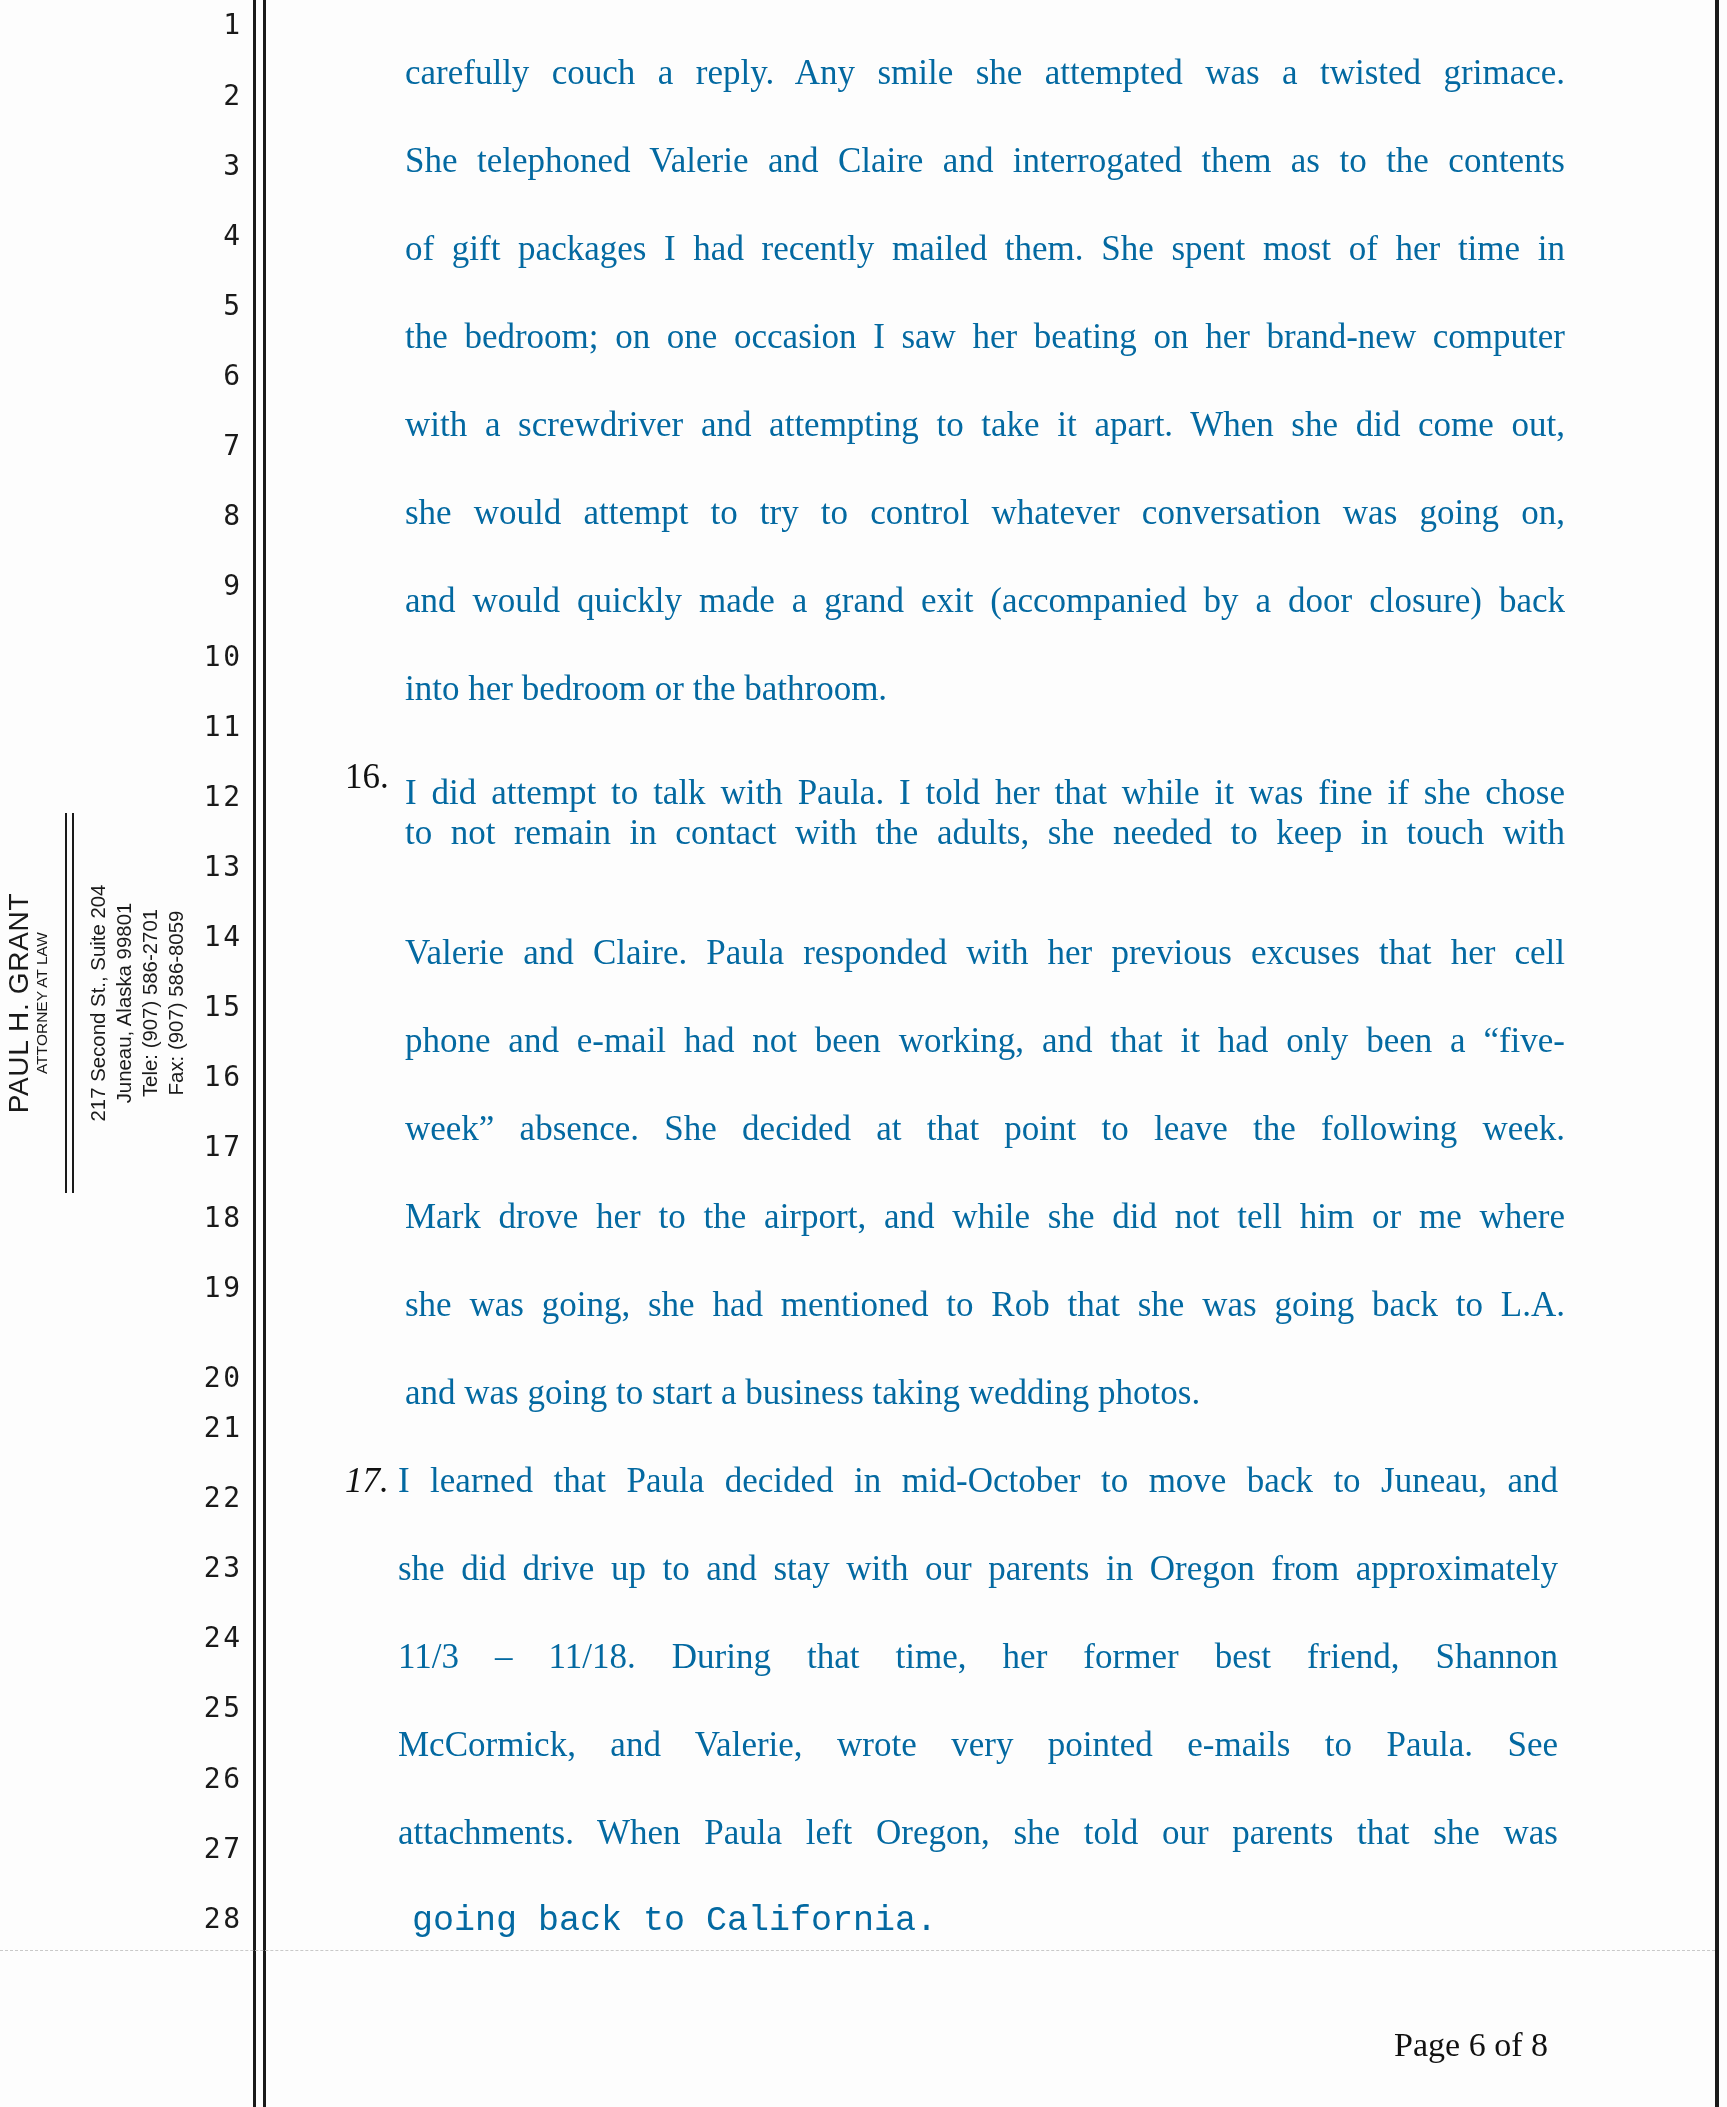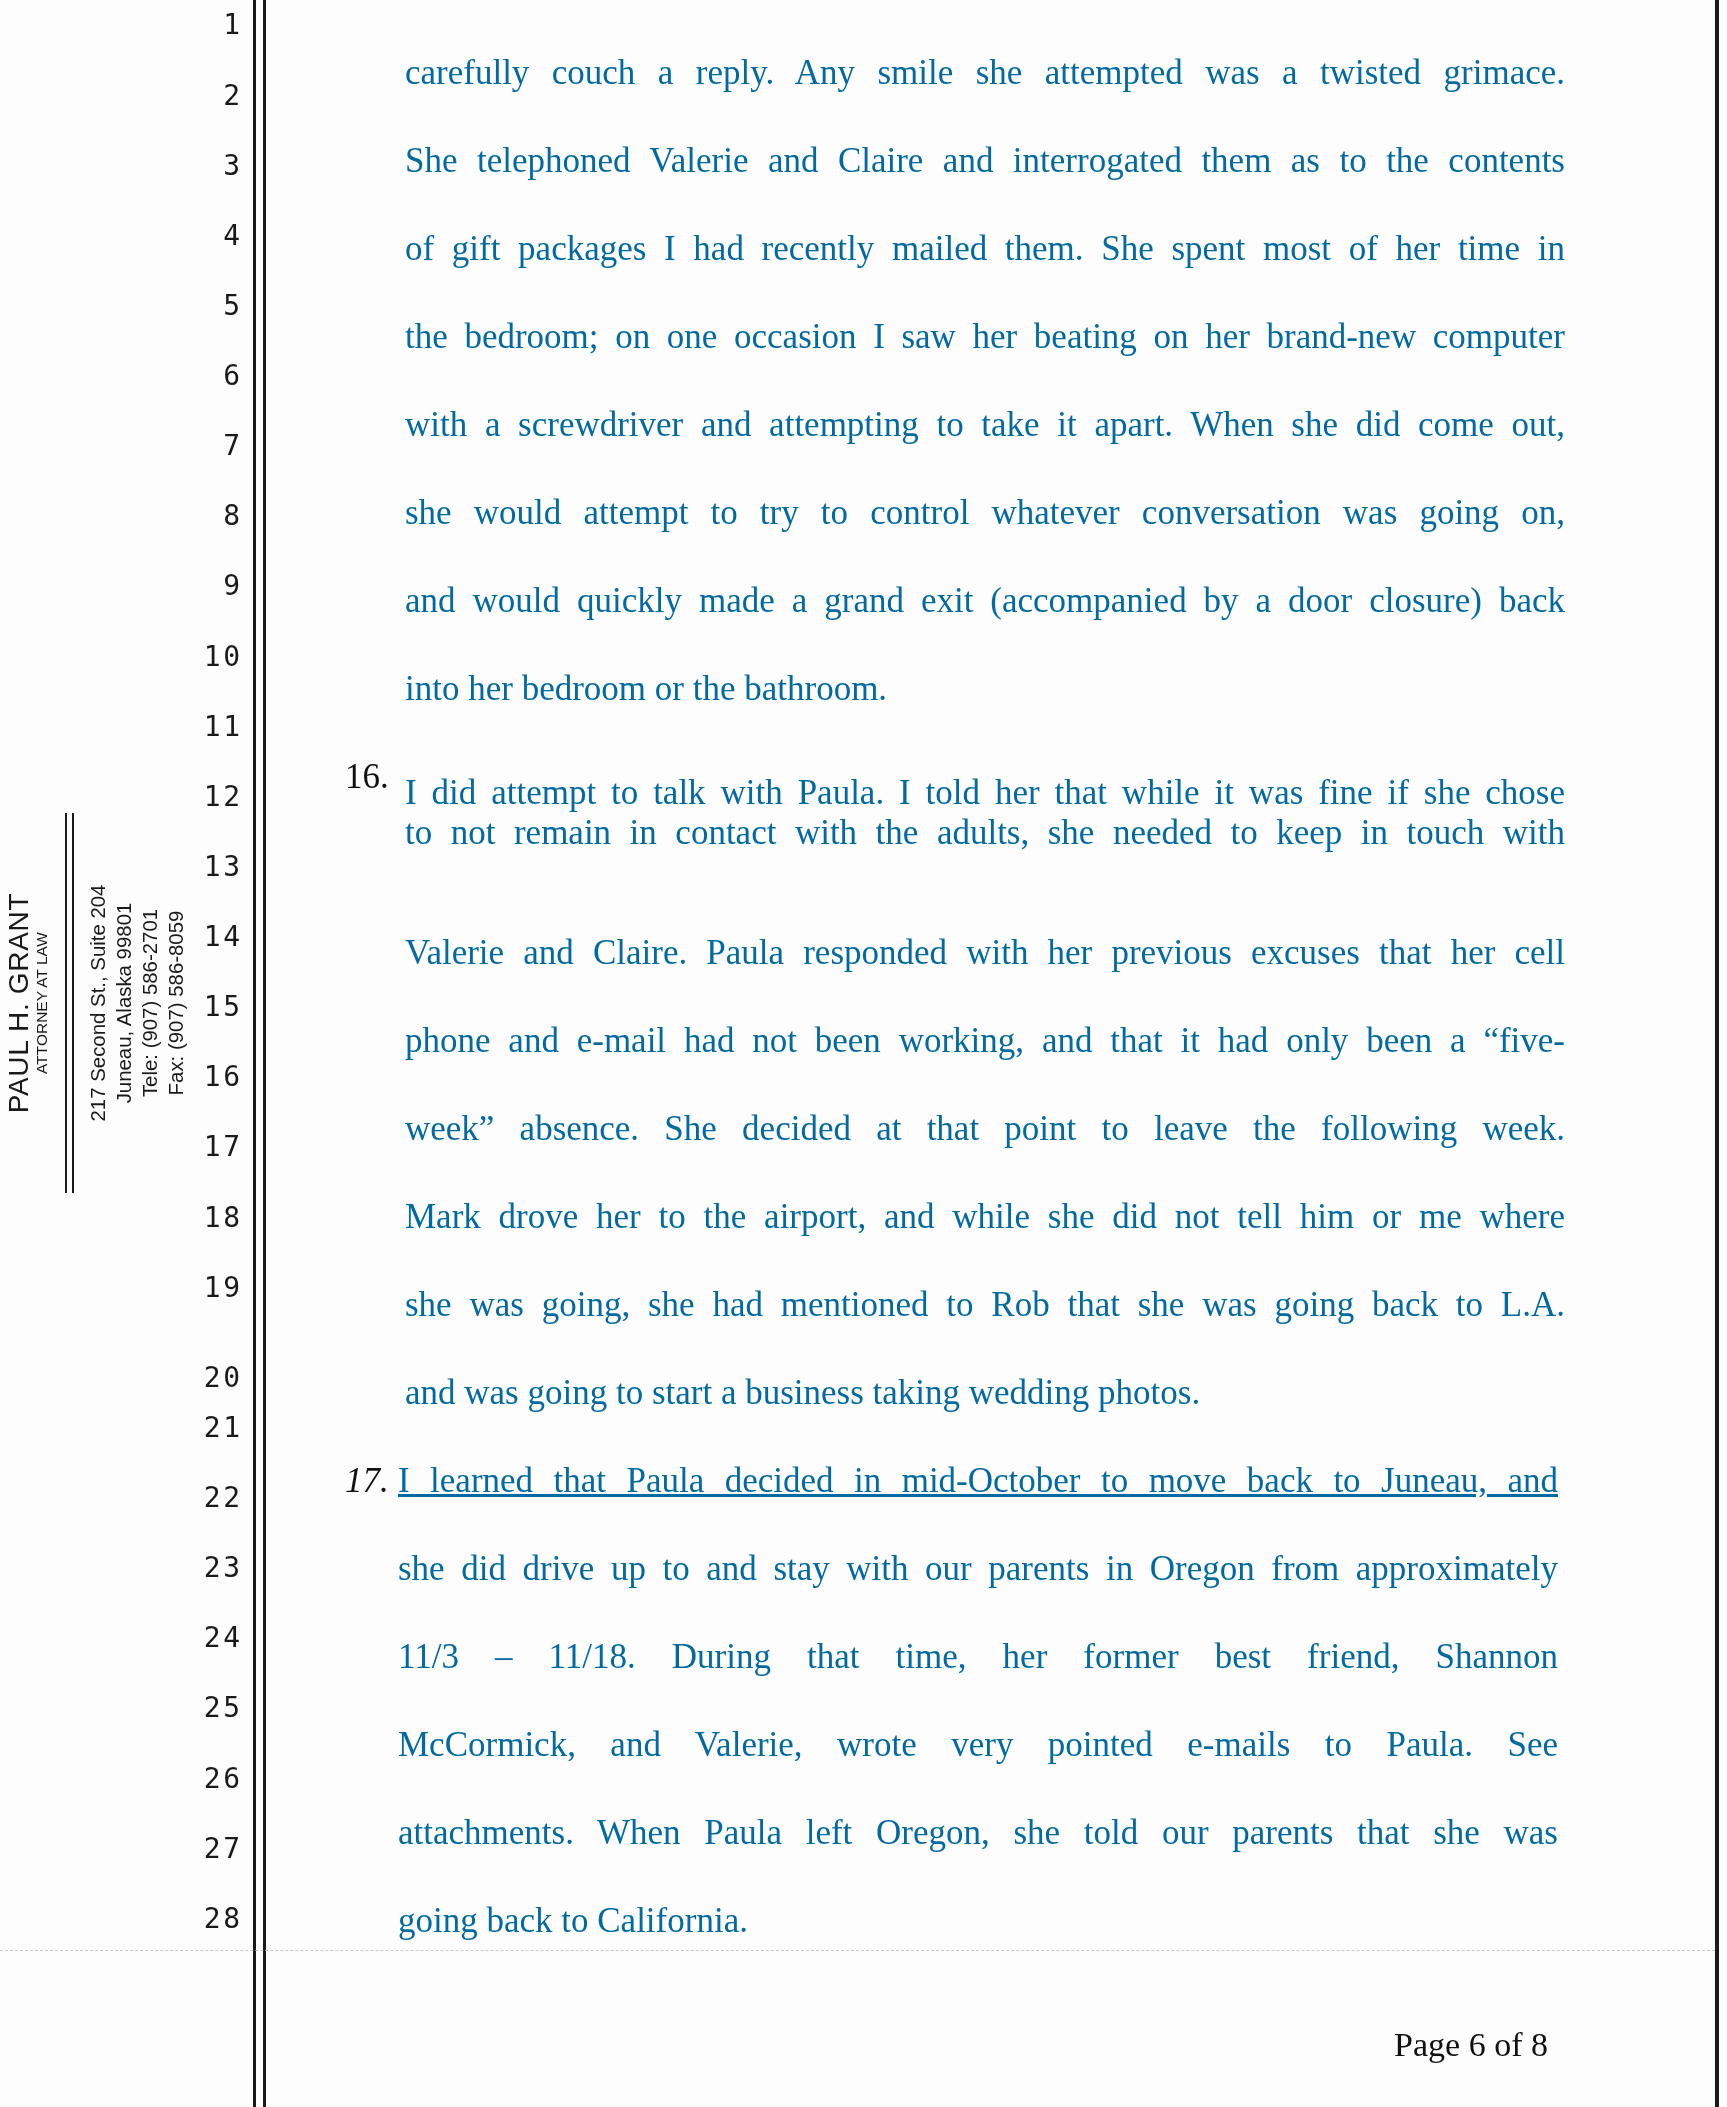--- a/index.html
+++ b/index.html
@@ -123,26 +123,26 @@
       <div class="bodyline justify" style="top: 580px; white-space: normal; height: 42px; overflow: visible;">and would quickly made a grand exit (accompanied by a door closure) back</div>
       <div class="bodyline" style="top: 668px; white-space: nowrap; height: 42px; overflow: visible;">into her bedroom or the bathroom.</div>
       <div class="bodyline justify" style="top: 772px; white-space: normal; height: 42px; overflow: visible;">I did attempt to talk with Paula.  I told her that while it was fine if she chose</div>
       <div class="bodyline justify" style="top: 812px; white-space: normal; height: 42px; overflow: visible;">to not remain in contact with the adults, she needed to keep in touch with</div>
       <div class="bodyline justify" style="top: 932px; white-space: normal; height: 42px; overflow: visible;">Valerie and Claire.  Paula responded with her previous excuses that her cell</div>
       <div class="bodyline justify" style="top: 1020px; white-space: normal; height: 42px; overflow: visible;">phone and e-mail had not been working, and that it had only been a “five-</div>
       <div class="bodyline justify" style="top: 1108px; white-space: normal; height: 42px; overflow: visible;">week” absence.  She decided at that point to leave the following week.</div>
       <div class="bodyline justify" style="top: 1196px; white-space: normal; height: 42px; overflow: visible;">Mark drove her to the airport, and while she did not tell him or me where</div>
       <div class="bodyline justify" style="top: 1284px; white-space: normal; height: 42px; overflow: visible;">she was going, she had mentioned to Rob that she was going back to L.A.</div>
       <div class="bodyline" style="top: 1372px; white-space: nowrap; height: 42px; overflow: visible;">and was going to start a business taking wedding photos.</div>
-      <div class="bodyline justify" style="top: 1460px; left: 398px; white-space: normal; height: 42px; overflow: visible; text-decoration: underline;">I learned that Paula decided in mid-October to move back to Juneau, and</div>
+      <div class="bodyline justify" style="top: 1460px; left: 398px; white-space: normal; height: 42px; overflow: visible;">I learned that Paula decided in mid-October to move back to Juneau, and</div>
       <div class="bodyline justify" style="top: 1548px; left: 398px; white-space: normal; height: 42px; overflow: visible;">she did drive up to and stay with our parents in Oregon from approximately</div>
       <div class="bodyline justify" style="top: 1636px; left: 398px; white-space: normal; height: 42px; overflow: visible;">11/3 – 11/18.  During that time, her former best friend, Shannon</div>
       <div class="bodyline justify" style="top: 1724px; left: 398px; white-space: normal; height: 42px; overflow: visible;">McCormick, and Valerie, wrote very pointed e-mails to Paula.  See</div>
       <div class="bodyline justify" style="top: 1812px; left: 398px; white-space: normal; height: 42px; overflow: visible;">attachments.  When Paula left Oregon, she told our parents that she was</div>
-      <div class="bodyline" style="top: 1900px; left: 398px; white-space: nowrap; height: 42px; overflow: visible;">going back to California.</div>
+      <div class="bodyline" style="top: 1900px; left: 412px; white-space: nowrap; height: 42px; overflow: visible; font-family: Liberation Mono, monospace;">going back to California.</div>
     </div>
 
   <div class="paranum" style="top:756px;">16.</div>
   <div class="paranum" style="top:1460px;font-style:italic;">17.</div>
 
   <div class="footer-right">Page 6 of 8</div>
 </div>
 
 
 </body></html>

